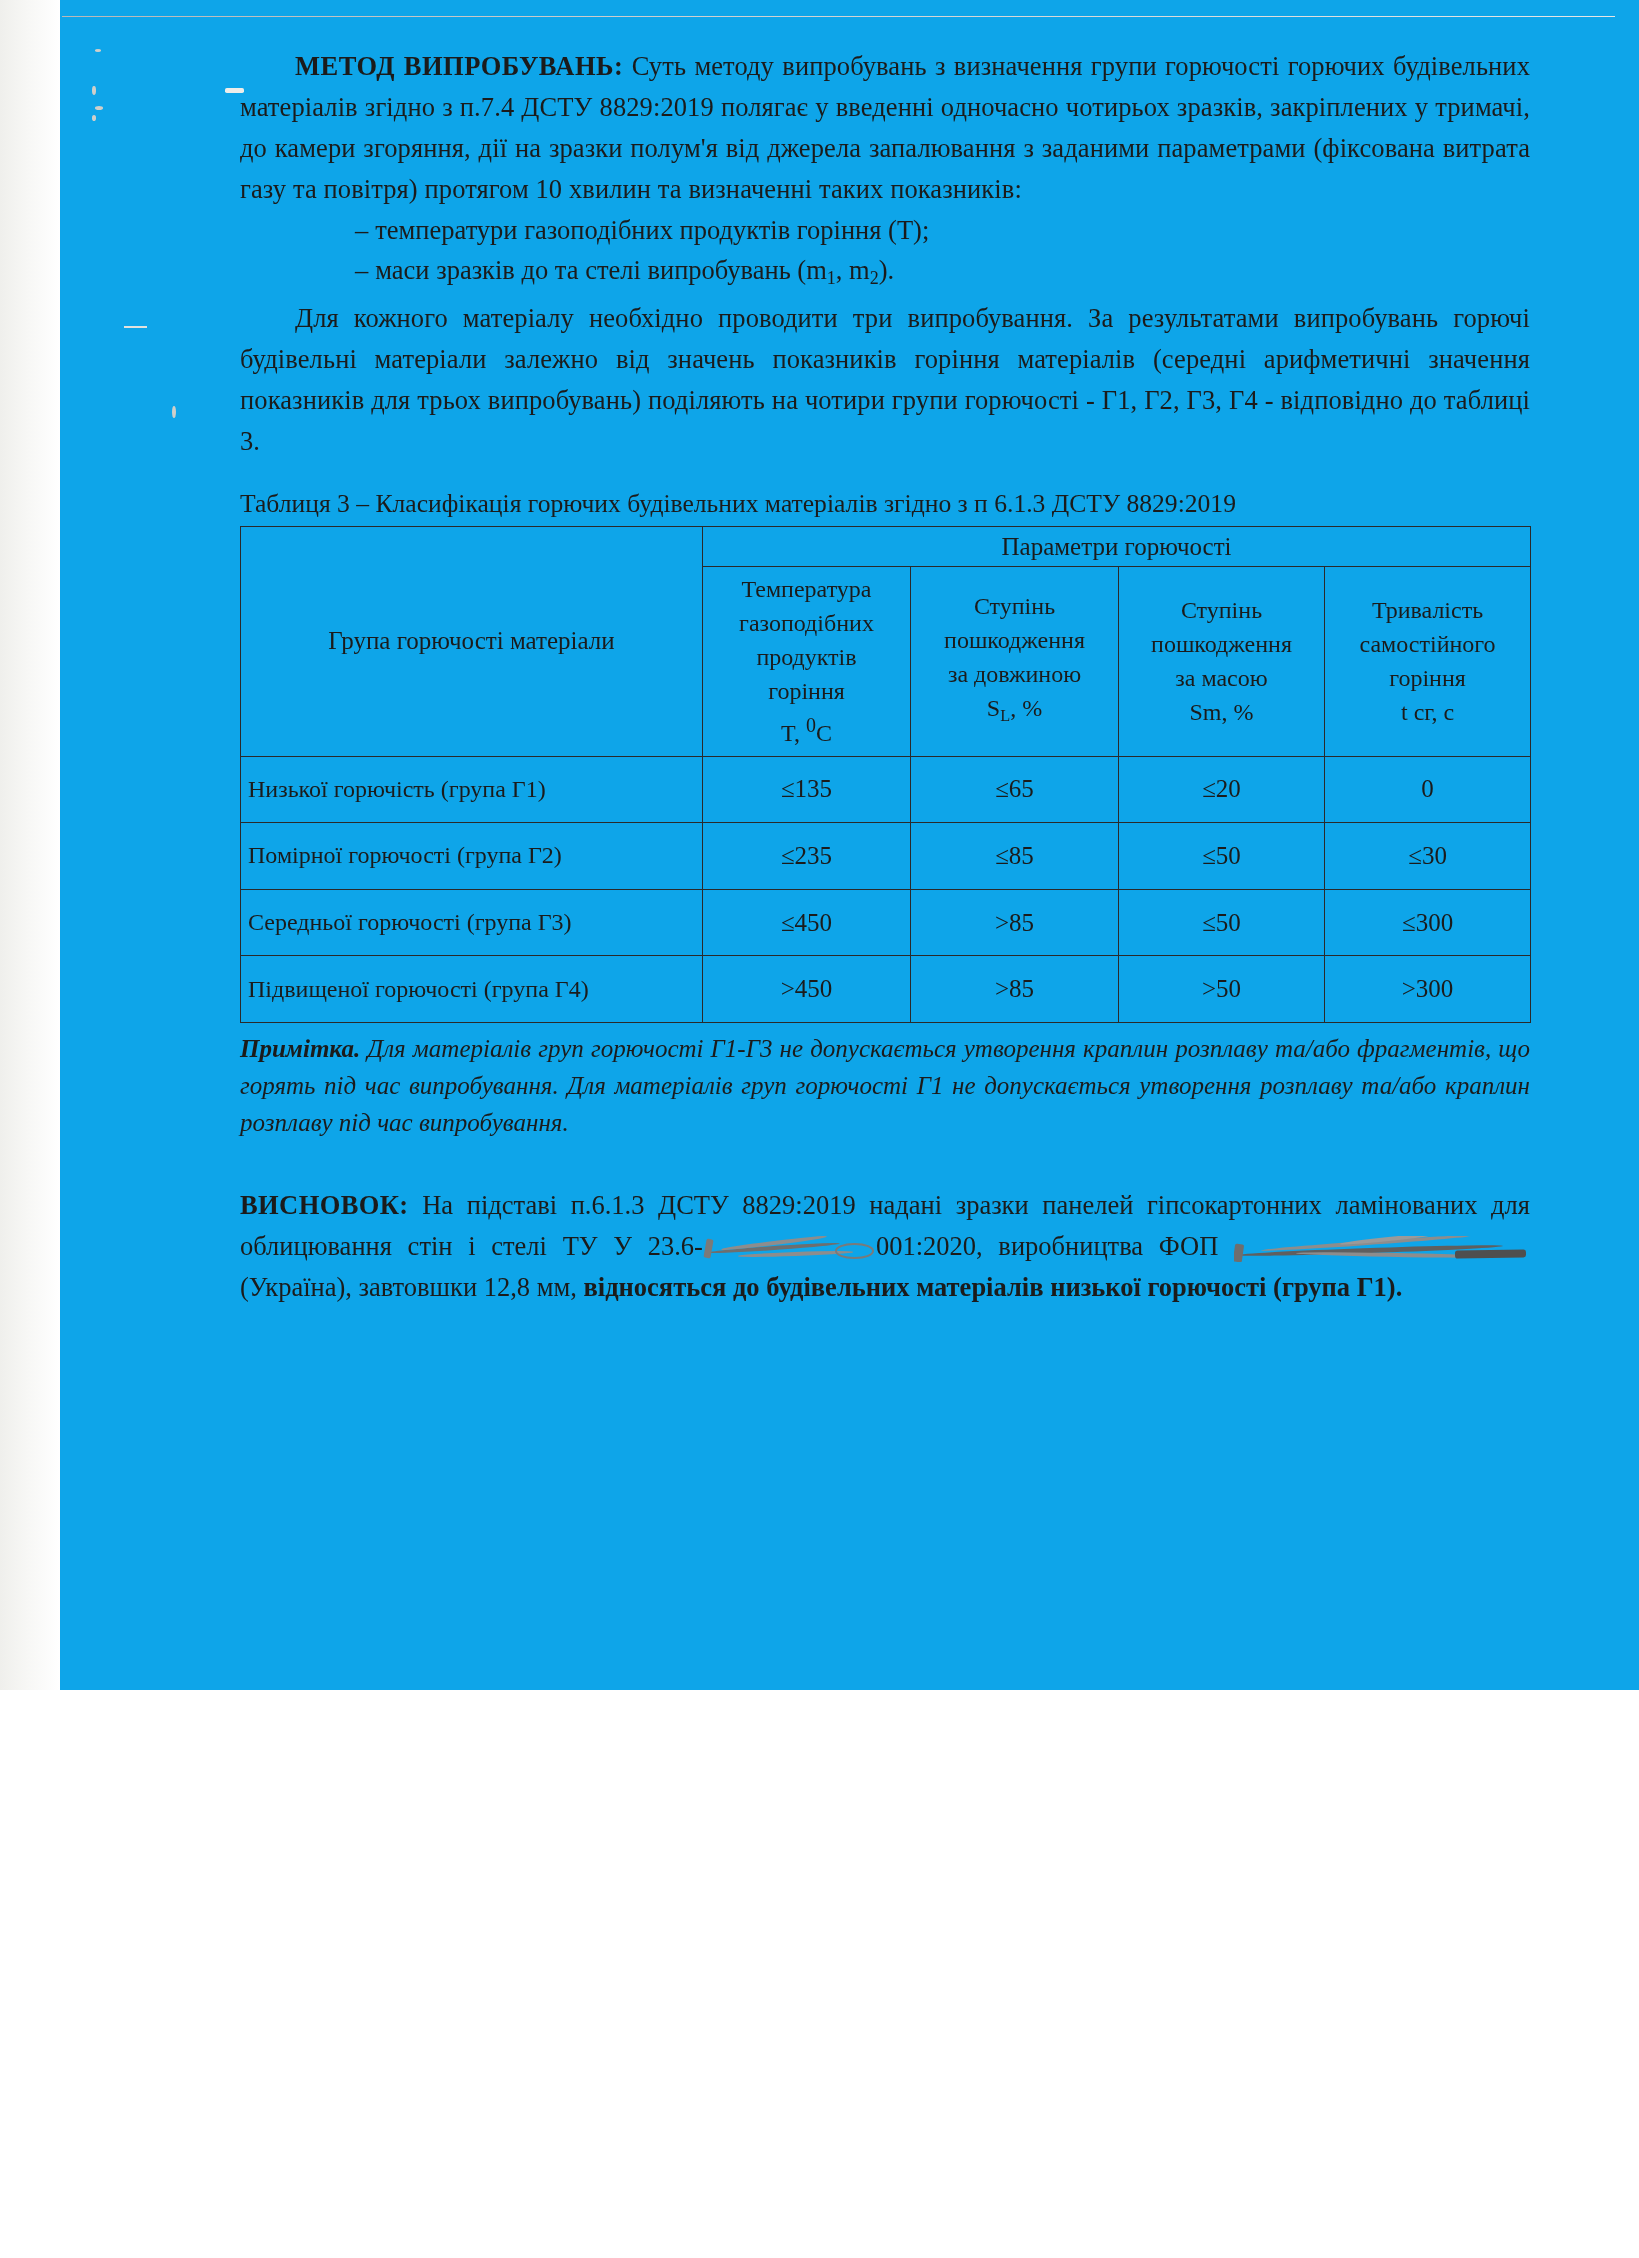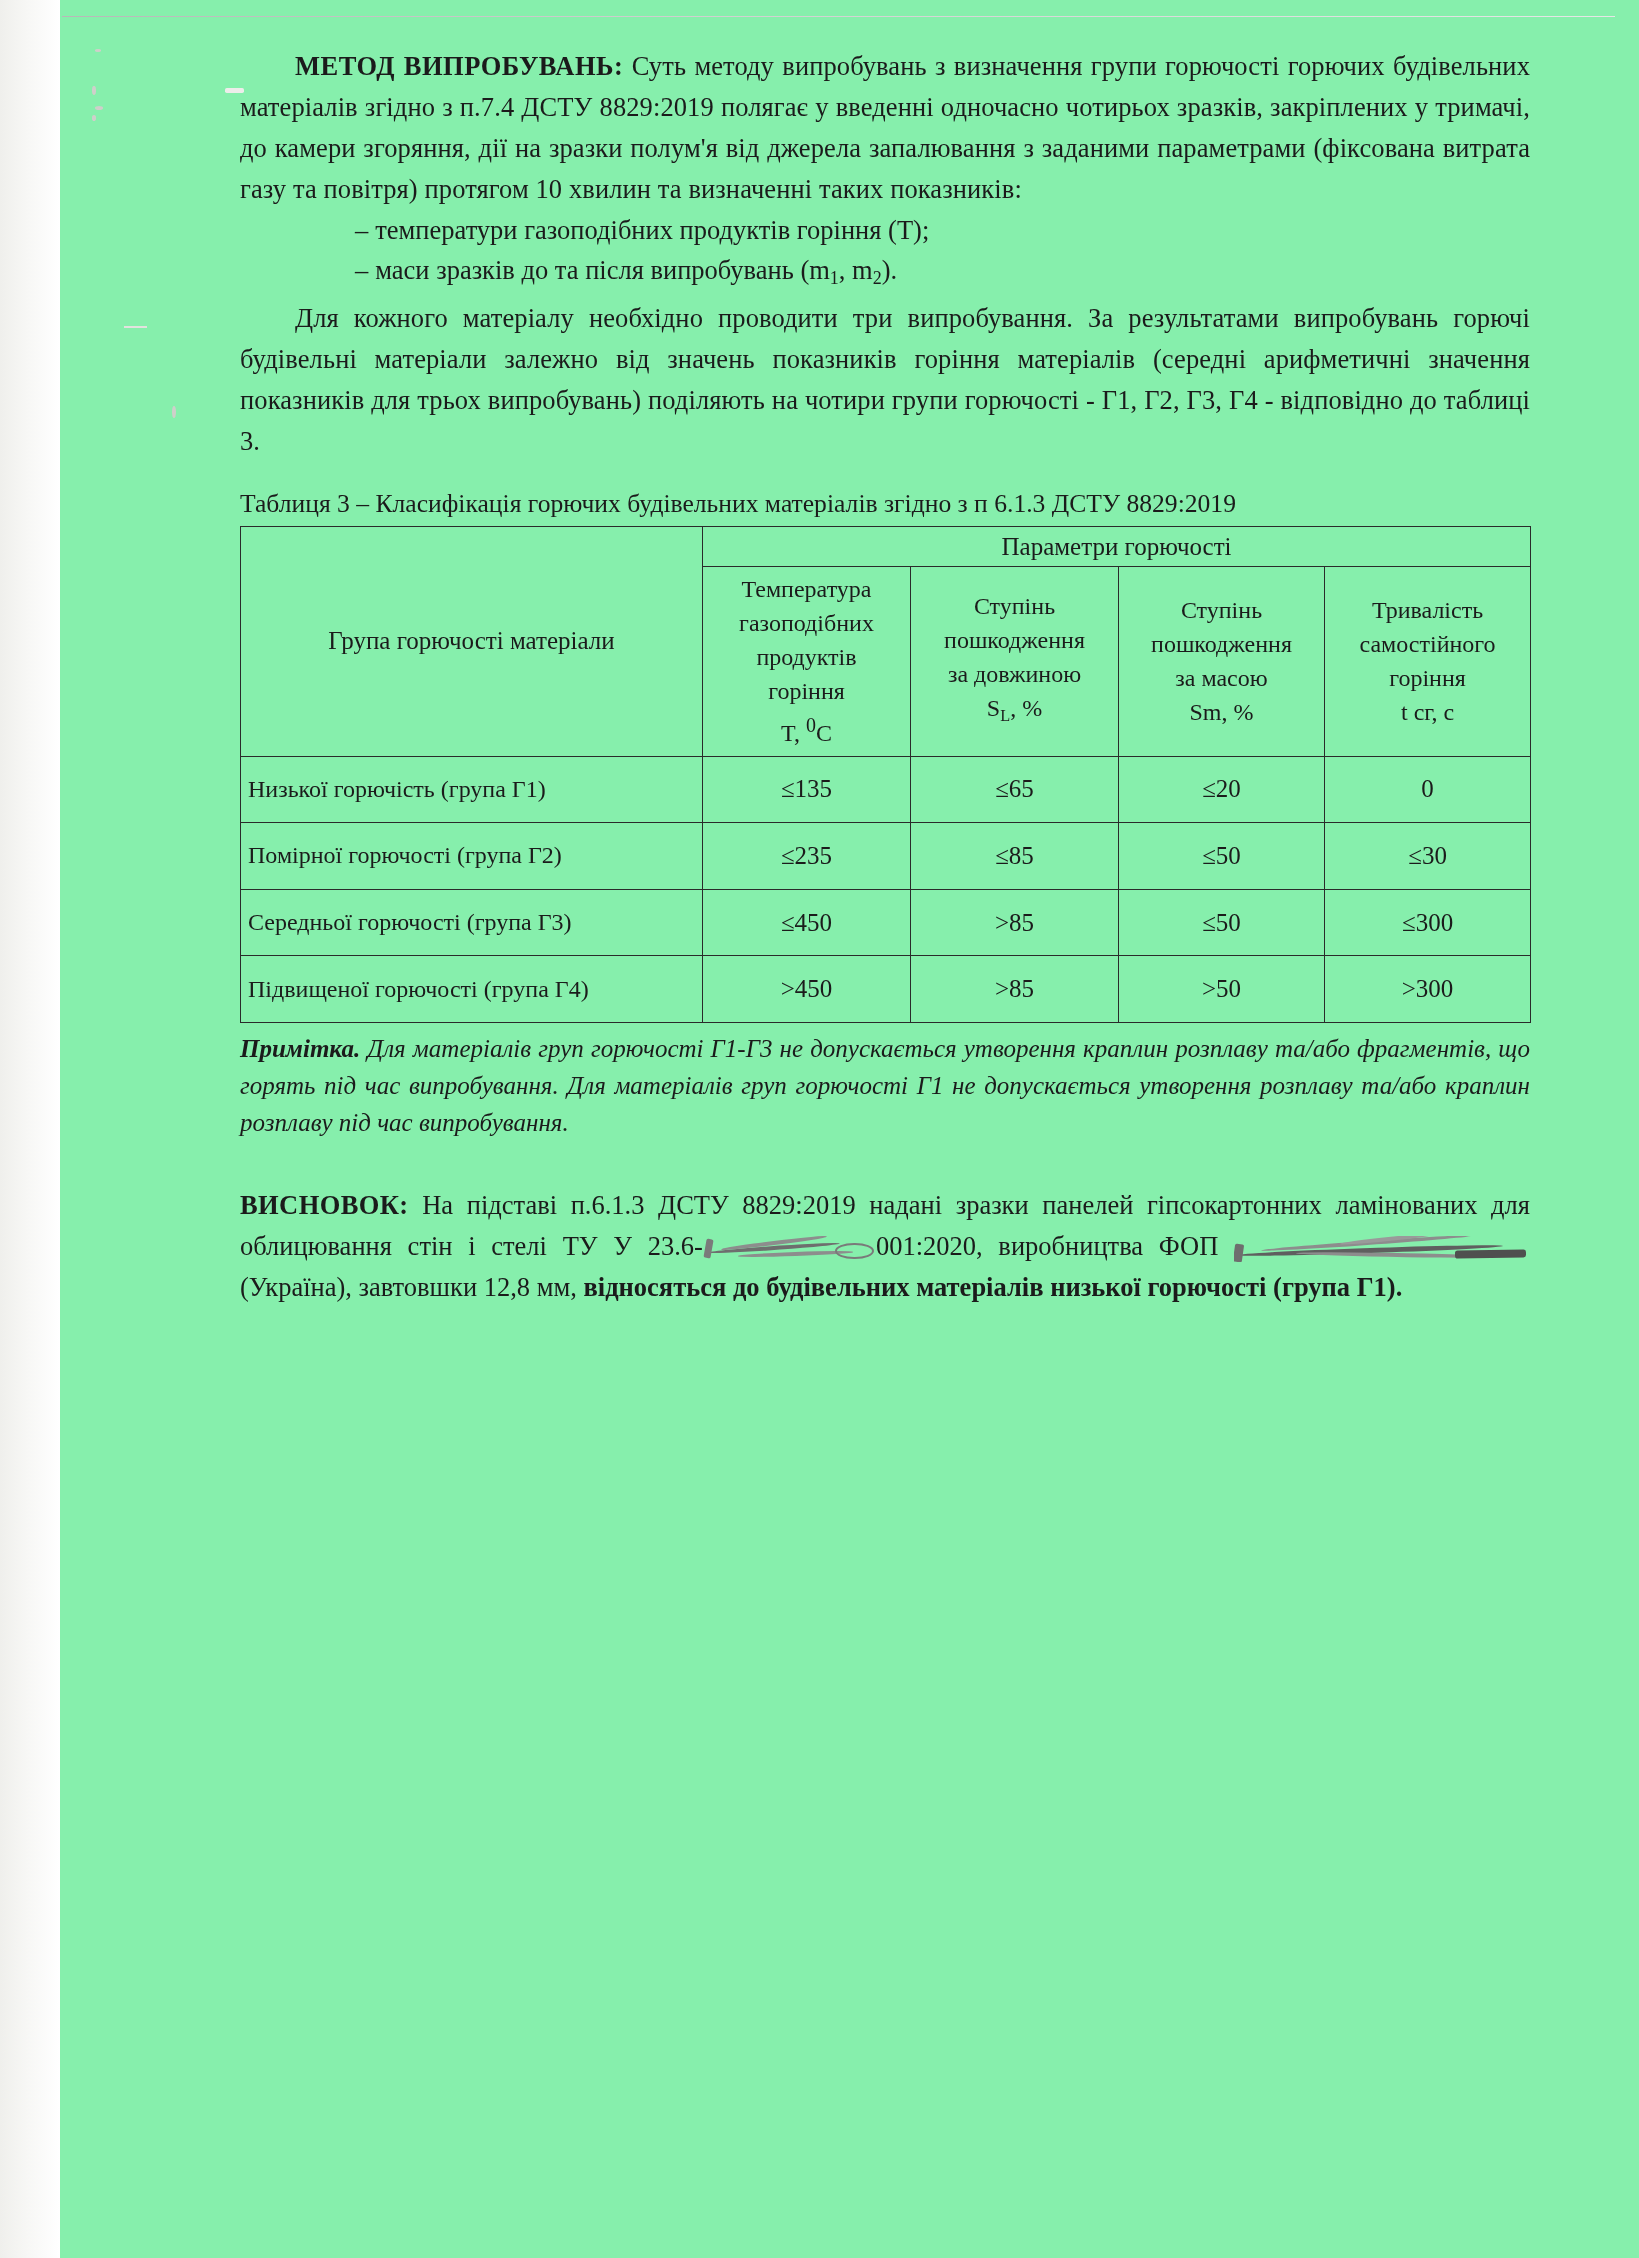--- a/index.html
+++ b/index.html
@@ -5,22 +5,22 @@
 <style>
   html, body {
     margin: 0;
     padding: 0;
     background: #ffffff;
   }
 
   .page {
     position: relative;
     width: 1639px;
-    height: 2258px;
-    background: #86efac;
+    height: 1690px;
+    background: #0ea5e9;
     font-family: "Liberation Serif", "DejaVu Serif", serif;
     color: #1b1b1b;
     overflow: hidden;
   }
 
   
   .scan-left-edge {
     position: absolute;
     top: 0; left: 0;
     width: 60px; height: 2258px;
@@ -175,21 +175,21 @@
   <div class="scan-speck sp5"></div>
   <div class="scan-speck sp6"></div>
   <div class="scan-speck sp7"></div>
 
   <div class="content">
 
     <p class="body"><span class="lead">МЕТОД ВИПРОБУВАНЬ:</span><span> Суть методу випробувань з визначення групи горючості горючих будівельних матеріалів згідно з п.7.4 ДСТУ 8829:2019 полягає у введенні одночасно чотирьох зразків, закріплених у тримачі, до камери згоряння, дії на зразки полум'я від джерела запалювання з заданими параметрами (фіксована витрата газу та повітря) протягом 10 хвилин та визначенні таких показників:</span></p>
 
     <ul class="measures">
       <li><span class="dash">–</span><span>температури газоподібних продуктів горіння (T);</span></li>
-      <li><span class="dash">–</span><span>маси зразків до та після випробувань (m</span><sub>1</sub><span>, m</span><sub>2</sub><span>).</span></li>
+      <li><span class="dash">–</span><span>маси зразків до та стелі випробувань (m</span><sub>1</sub><span>, m</span><sub>2</sub><span>).</span></li>
     </ul>
 
     <p class="body">Для кожного матеріалу необхідно проводити три випробування. За результатами випробувань горючі будівельні матеріали залежно від значень показників горіння матеріалів (середні арифметичні значення показників для трьох випробувань) поділяють на чотири групи горючості - Г1, Г2, Г3, Г4 - відповідно до таблиці 3.</p>
 
     <div class="table-caption">Таблиця 3 – Класифікація горючих будівельних матеріалів згідно з  п 6.1.3 ДСТУ 8829:2019</div>
 
     <table class="classif">
       <colgroup>
         <col style="width:462px">
         <col style="width:208px">

